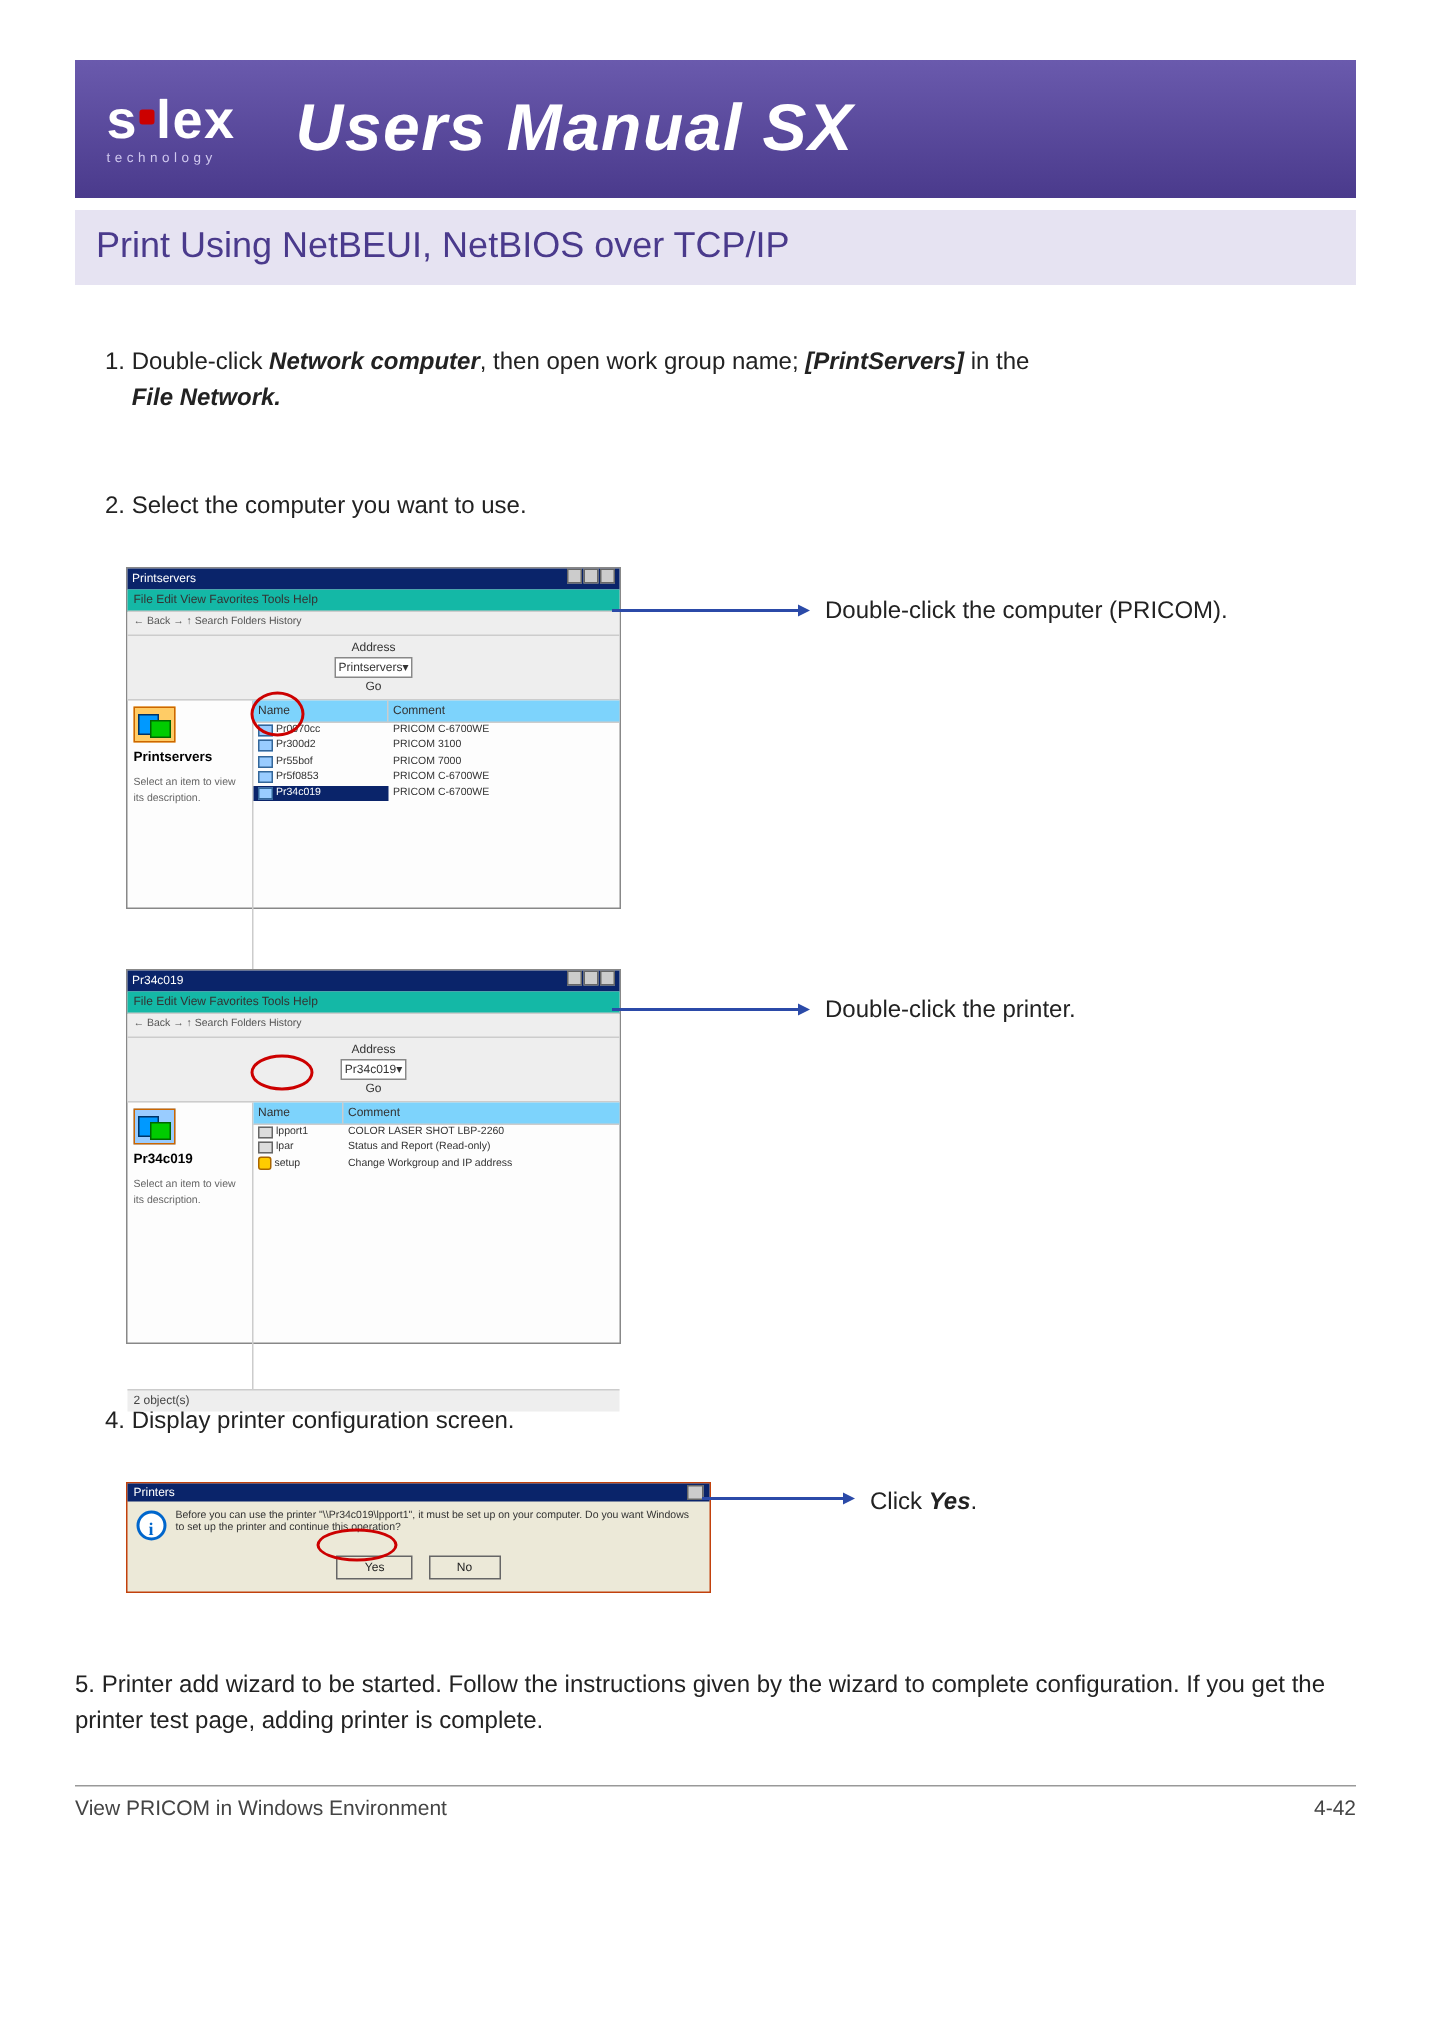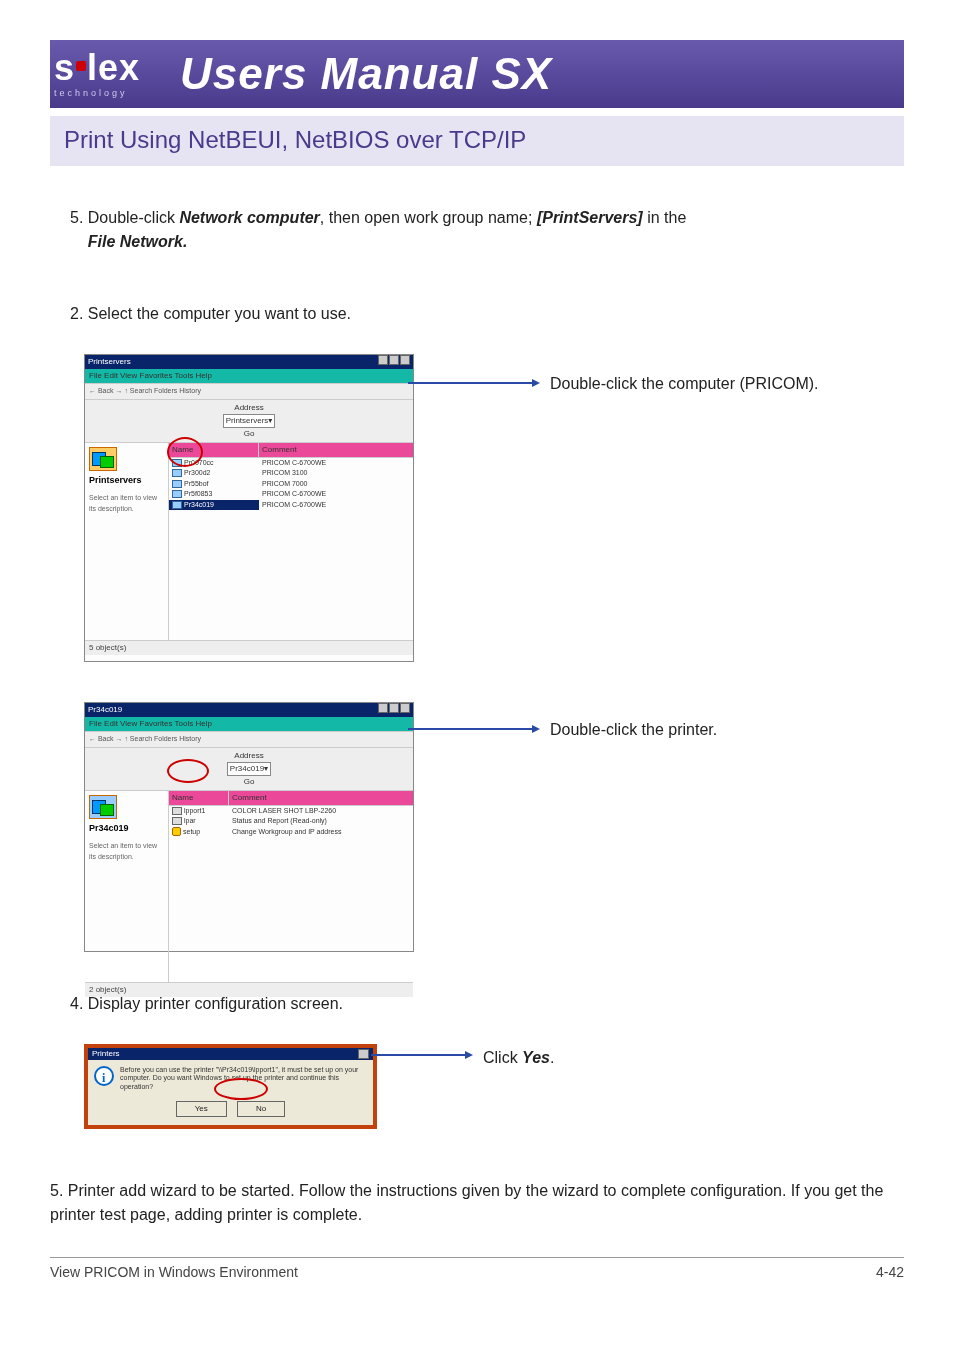--- a/index.html
+++ b/index.html
@@ -7,24 +7,24 @@
     font-family: Arial, Helvetica, sans-serif;
     background: #fff;
     color: #000;
     width: 954px;
     margin: 0 auto;
     padding: 40px 0 30px 0;
   }
   .header-banner {
     background: #5a4a9c;
     background: linear-gradient(to bottom, #6a5aad 0%, #4a3a8c 100%);
-    height: 68px;
+    height: 92px;
     display: flex;
     align-items: center;
-    padding-left: 4px;
+    padding-left: 21px;
     margin: 0 50px 8px 50px;
   }
   .logo-block {
     display: flex;
     flex-direction: column;
     align-items: flex-start;
     margin-right: 40px;
     color: #fff;
   }
   .logo-main {
@@ -142,21 +142,21 @@
   .ss-left .lefticon::before{
     content:'';position:absolute;left:2px;top:4px;width:12px;height:12px;background:#09f;border:1px solid #036;
   }
   .ss-left .lefticon::after{
     content:'';position:absolute;right:2px;bottom:2px;width:12px;height:10px;background:#0c0;border:1px solid #060;
   }
   .ss-left .lname{font-weight:bold;font-size:9px;color:#000;margin-bottom:6px;}
   .ss-left .ldesc{font-size:7px;color:#666;}
   .ss-right{ flex:1; padding:0; }
   .ss-colhdr{
-    background:#ec4899;border-bottom:1px solid #ccc;display:flex;font-size:8px;
+    background:#7dd3fc;border-bottom:1px solid #ccc;display:flex;font-size:8px;
   }
   .ss-colhdr span:first-child{width:90px;border-right:1px solid #ccc;padding:1px 3px;}
   .ss-colhdr span:last-child{flex:1;padding:1px 3px;}
   .ss-row{display:flex;font-size:7px;padding:0 0 0 0;}
   .ss-row .c0{width:90px;padding:0 3px;display:flex;align-items:center;gap:2px;}
   .ss-row .c1{flex:1;padding:0 3px;}
   .ss-row .pcicon{width:10px;height:8px;background:#9cf;border:1px solid #369;display:inline-block;}
   .ss-row.sel .c0{background:#0a246a;color:#fff;}
   .ss-whitespace{height:130px;}
   .ss-status{border-top:1px solid #ccc;background:#eee;padding:1px 4px;font-size:8px;color:#444;}
@@ -193,21 +193,21 @@
   .cfg-icon{width:9px;height:9px;background:#fc0;border:1px solid #a60;display:inline-block;border-radius:2px;}
   
   .circle-callout{
     position:absolute;
     border:2px solid #c00;
     border-radius:50%;
   }
   
   
   .dlg {
-    border:4px solid #c2410c;background:#ece9d8;width:293px;font-size:8px;
+    border:1px solid #c2410c;background:#ece9d8;width:390px;font-size:8px;
     position:relative;
   }
   .dlg-title{background:#0a246a;color:#fff;padding:1px 4px;display:flex;justify-content:space-between;align-items:center;height:12px;}
   .dlg-title .xbtn{width:11px;height:10px;background:#ccc;border:1px solid #666;}
   .dlg-body{display:flex;padding:6px;gap:6px;align-items:flex-start;}
   .dlg-icon{width:20px;height:20px;border-radius:50%;background:#fff;border:2px solid #06c;position:relative;flex-shrink:0;}
   .dlg-icon::after{content:'i';position:absolute;left:6px;top:1px;color:#06c;font-weight:bold;font-family:serif;font-size:12px;}
   .dlg-msg{font-size:7px;color:#333;line-height:1.2;}
   .dlg-btns{text-align:center;padding:4px 0 8px 0;}
   .dlg-btn{display:inline-block;background:#ece9d8;border:1px solid #666;padding:1px 18px;font-size:8px;margin:0 4px;}
@@ -237,29 +237,29 @@
     <div class="logo-sub">technology</div>
   </div>
   <div class="header-title">Users Manual SX</div>
 </div>
 
 <div class="section-bar">Print Using NetBEUI, NetBIOS over TCP/IP</div>
 
 <div class="content">
 
   <p class="step">
-    <span>5. Double-click </span><strong><em>Network computer</em></strong><span>, then open work group name; </span><strong><em>[PrintServers]</em></strong><span> in the </span><br>
+    <span>1. Double-click </span><strong><em>Network computer</em></strong><span>, then open work group name; </span><strong><em>[PrintServers]</em></strong><span> in the </span><br>
     &nbsp;&nbsp;&nbsp;&nbsp;<strong><em>File Network.</em></strong>
   </p>
 
   <div style="height:20px"></div>
 
   <p class="step">2. Select the computer you want to use.</p>
   <div class="fig-row">
-    <div class="screenshot" style="height:308px;">
+    <div class="screenshot" style="height:228px;">
       <div class="ss-titlebar">
         <span>Printservers</span>
         <span class="wbtns"><span></span><span></span><span></span></span>
       </div>
       <div class="ss-menubar">File   Edit   View   Favorites   Tools   Help</div>
       <div class="ss-toolbar">← Back  →  ↑   Search   Folders   History</div>
       <div class="ss-address">
         <span>Address</span>
         <span class="addrbox">
             <span>Printservers</span>

